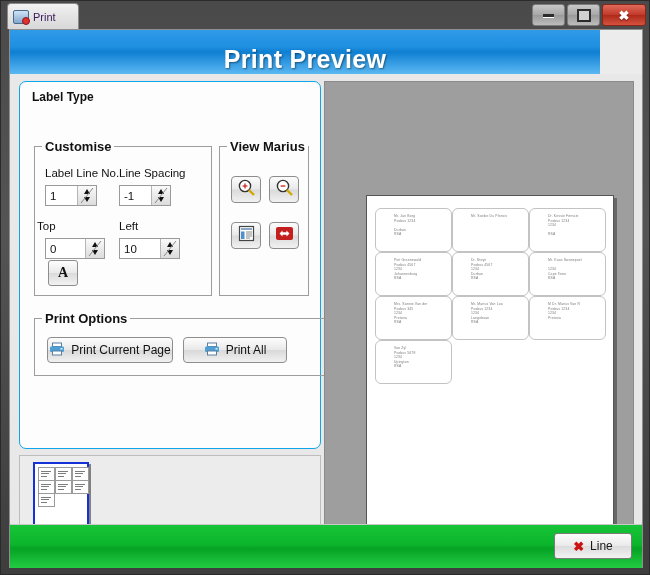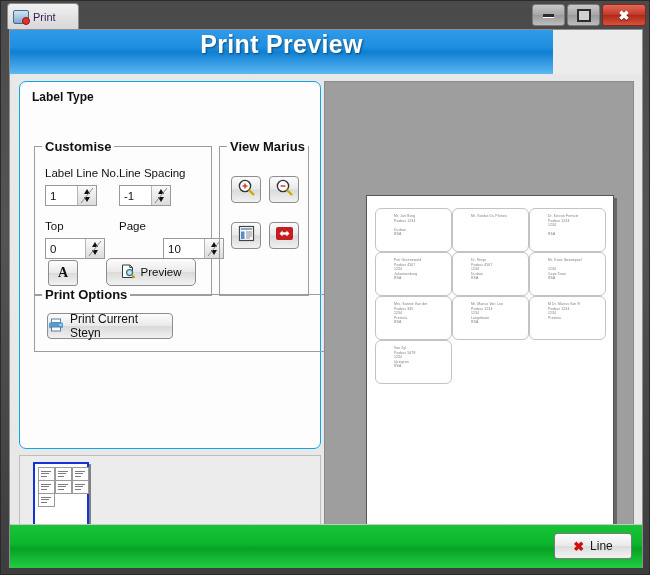--- a/index.html
+++ b/index.html
@@ -50,24 +50,24 @@
   .glyph-min{width:11px;height:3px;background:#2c2c2c;box-shadow:0 1px 0 #fff;}
   .glyph-max{width:10px;height:9px;border:2px solid #2c2c2c;background:#d0d0d0;}
   .glyph-x{font-size:13px;font-weight:bold;color:#fff;text-shadow:0 1px 1px #6a1208;font-family:"Liberation Sans",sans-serif;}
 
   
   .client{
     position:absolute;left:8px;top:28px;width:634px;height:539px;
     background:#ececec;border:1px solid #8f8f8f;box-sizing:border-box;
   }
   .header{
-    position:absolute;left:0;top:0;width:543px;height:44px;
+    position:absolute;left:0;top:0;width:590px;height:44px;
     background:linear-gradient(to bottom,#2f9ae8 0%, #1f8fe0 38%, #0f7fd2 50%, #5bb8f2 100%);
     border-bottom:1px solid #0a6fb8;
-    display:flex;align-items:flex-start;justify-content:center;
+    display:flex;align-items:flex-end;justify-content:center;
   }
   .header-title{
     font-size:25px;font-weight:bold;color:#ffffff;
     text-shadow:1px 1px 2px rgba(0,0,0,.45);
     letter-spacing:.3px;
   }
   .body-area{
     position:absolute;left:0;top:44px;width:632px;height:450px;
     background:#e8e8e8;
   }
@@ -102,21 +102,21 @@
     border-left:4px solid transparent;border-right:4px solid transparent;border-top:5px solid #111;
   }
   
   .gb{position:absolute;border:1px solid #9d9d9d;box-sizing:border-box;background:transparent;}
   .gb-cap{
     position:absolute;top:-8px;left:7px;background:#fdfdfd;padding:0 3px;
     font-size:13px;font-weight:bold;color:#111;white-space:nowrap;
   }
   #gb-custom{left:14px;top:64px;width:178px;height:150px;}
   #gb-view{left:199px;top:64px;width:90px;height:150px;}
-  #gb-print{left:14px;top:212px;width:296px;height:58px;padding-left:8px;}
+  #gb-print{left:14px;top:236px;width:296px;height:58px;padding-left:8px;}
 
   .fld-label{position:absolute;font-size:11.5px;color:#111;white-space:nowrap;}
   .spin{
     position:absolute;height:21px;border:1px solid #9a9a9a;background:#fff;
     box-sizing:border-box;display:flex;align-items:center;
   }
   .spin .val{flex:1;padding-left:4px;font-size:11.5px;color:#111;}
   .spin .btns{
     width:18px;height:19px;margin-right:0;
     background:linear-gradient(to bottom,#fafafa,#dcdcdc);
@@ -246,58 +246,47 @@
             <span class="val">-1</span>
             <span class="btns">
               <svg width="14" height="17" viewBox="0 0 14 17">
                   <path d="M4 7 L7 2 L10 7 Z" fill="#111"></path>
                   <path d="M4 10 L7 15 L10 10 Z" fill="#111"></path>
                   <line x1="1" y1="16" x2="13" y2="1" stroke="#888" stroke-width="1"></line>
                 </svg>
             </span>
           </div>
 
-          <span class="fld-label" style="left:10px;top:73px;text-align:center;">Top</span>
+          <span class="fld-label" style="left:2px;top:73px;text-align:center;">Top</span>
           <div class="spin" style="left:10px;top:91px;width:60px;">
             <span class="val">0</span>
             <span class="btns">
               <svg width="14" height="17" viewBox="0 0 14 17">
                   <path d="M4 7 L7 2 L10 7 Z" fill="#111"></path>
                   <path d="M4 10 L7 15 L10 10 Z" fill="#111"></path>
                   <line x1="1" y1="16" x2="13" y2="1" stroke="#888" stroke-width="1"></line>
                 </svg>
             </span>
           </div>
 
-          <span class="fld-label" style="left:84px;top:73px;">Page</span>
-          <div class="spin" style="left:84px;top:91px;width:61px;margin-left:44px;">
+          <span class="fld-label" style="left:84px;top:73px;">Left</span>
+          <div class="spin" style="left:84px;top:91px;width:61px;">
             <span class="val">10</span>
             <span class="btns">
               <svg width="14" height="17" viewBox="0 0 14 17">
                   <path d="M4 7 L7 2 L10 7 Z" fill="#111"></path>
                   <path d="M4 10 L7 15 L10 10 Z" fill="#111"></path>
                   <line x1="1" y1="16" x2="13" y2="1" stroke="#888" stroke-width="1"></line>
                 </svg>
             </span>
           </div>
         </div>
 
         <div class="sqbtn abtn">
           <span>A</span>
-        </div>
-        <div class="sqbtn prevbtn">
-          <span>
-            <svg width="15" height="15" viewBox="0 0 15 15">
-              <path d="M1.5 1 H9 L11.5 3.5 V13.5 H1.5 Z" fill="#fff" stroke="#3a3a3a" stroke-width="1"></path>
-              <path d="M8.8 1.2 V3.6 H11.3" fill="none" stroke="#3a3a3a" stroke-width="1"></path>
-              <circle cx="8.6" cy="8.6" r="3" fill="#bfe6f2" stroke="#2e6f8e" stroke-width="1.2"></circle>
-              <line x1="10.6" y1="10.8" x2="13.6" y2="13.8" stroke="#c8a000" stroke-width="2"></line>
-            </svg>
-          </span>
-          <span>Preview</span>
         </div>
 
         <div class="gb" id="gb-view">
           <span class="gb-cap">View Marius</span>
 
           <div class="vbtn" style="left:11px;top:29px;">
             <span>
               <svg width="19" height="19" viewBox="0 0 19 19">
                 <circle cx="8" cy="8" r="5.6" fill="#fff" stroke="#333" stroke-width="1.4"></circle>
                 <line x1="5.6" y1="8" x2="10.4" y2="8" stroke="#d03030" stroke-width="1.4"></line>
@@ -346,23 +335,34 @@
 
           <div class="pbtn" style="left:12px;top:18px;width:126px;">
             <span>
               <svg width="16" height="14" viewBox="0 0 16 14">
                 <rect x="3.5" y="1" width="9" height="3.5" fill="#fff" stroke="#5a7fa0" stroke-width="1"></rect>
                 <rect x="1" y="4.5" width="14" height="5.5" rx="1.2" fill="#4d9fd4"></rect>
                 <rect x="3.5" y="9" width="9" height="4" fill="#fff" stroke="#5a7fa0" stroke-width="1"></rect>
                 <rect x="11.5" y="6" width="2" height="1.6" fill="#d8ecf8"></rect>
               </svg>
             </span>
-            <span>Print Current Steyn</span>
-          </div>
-
+            <span>Print Current Page</span>
+          </div>
+
+          <div class="pbtn" style="left:148px;top:18px;width:104px;">
+            <span>
+              <svg width="16" height="14" viewBox="0 0 16 14">
+                <rect x="3.5" y="1" width="9" height="3.5" fill="#fff" stroke="#5a7fa0" stroke-width="1"></rect>
+                <rect x="1" y="4.5" width="14" height="5.5" rx="1.2" fill="#4d9fd4"></rect>
+                <rect x="3.5" y="9" width="9" height="4" fill="#fff" stroke="#5a7fa0" stroke-width="1"></rect>
+                <rect x="11.5" y="6" width="2" height="1.6" fill="#d8ecf8"></rect>
+              </svg>
+            </span>
+            <span>Print All</span>
+          </div>
         </div>
       </div>
 
       <div class="thumbstrip">
         <div class="thumb">
           <div class="thumb-grid">
             <div class="tcell" style="left:0px;top:0px;">
                 <span class="tline" style="top: 2.5px; width: 10px;"></span>
                 <span class="tline" style="top: 5.1px; width: 8px;"></span>
                 <span class="tline" style="top: 7.7px; width: 6px;"></span>

